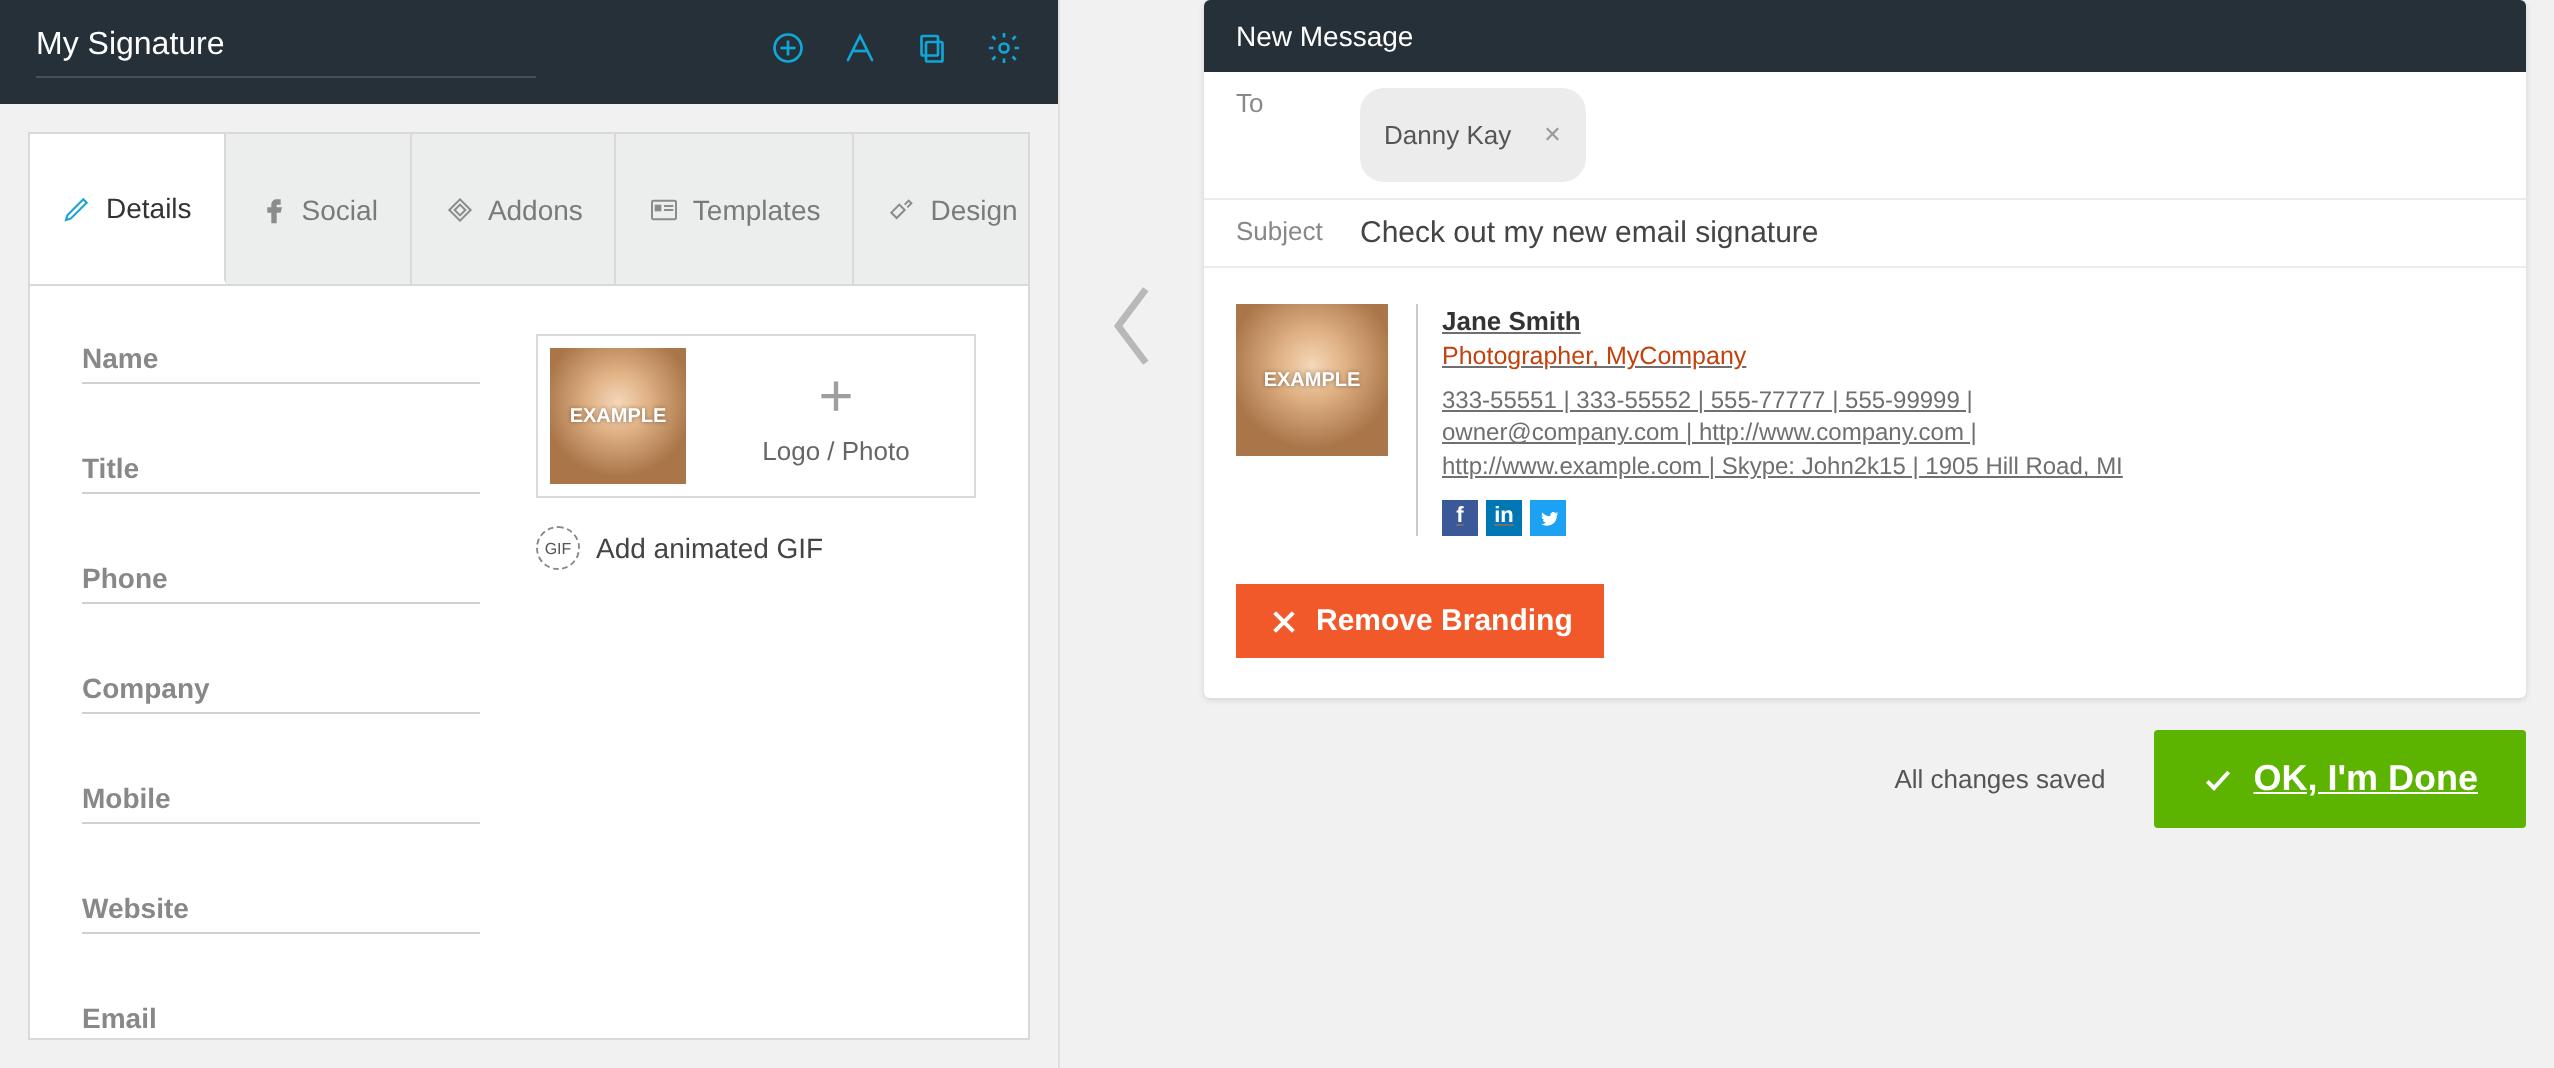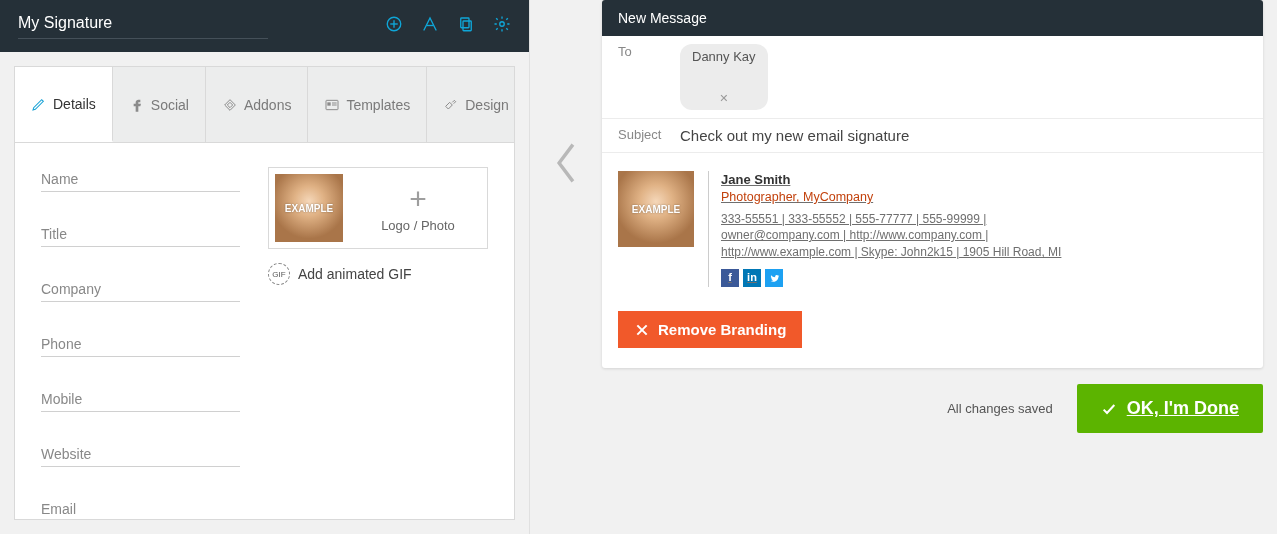--- a/index.html
+++ b/index.html
@@ -90,20 +90,21 @@
   }
   .field {
     border: none;
     border-bottom: 1px solid #d0d0d0;
     font-size: 14px;
     padding: 4px 0;
     color: #701a75;
     outline: none;
     width: 100%;
     background: transparent;
+    font-weight: bold;
   }
   .field::placeholder { color: #888; }
   .photo-col { width: 220px; }
   .photo-box {
     border: 1px solid #d9d9d9;
     height: 82px;
     display: flex;
   }
   .photo-thumb {
     width: 68px; height: 68px; margin: 6px;
@@ -179,27 +180,26 @@
     align-items: flex-start;
     gap: 14px;
     padding: 8px 16px;
     border-bottom: 1px solid #ececec;
     font-size: 13px;
     color: #888;
   }
   .msg-row .lbl { width: 48px; }
   .chip {
     background: #ececec;
-    padding: 5px 12px;
+    padding: 16px 12px;
     border-radius: 12px;
     color: #555;
     display: inline-flex;
     align-items: center;
-    gap: 28px;
-    flex-direction: column;
+    gap: 16px;
   }
   .chip .x { color: #999; cursor: pointer; font-size: 11px; }
   .subject-text { color: #444; font-size: 15px; }
   .sig-body {
     padding: 18px 16px 24px 16px;
     display: flex;
     gap: 14px;
   }
   .sig-photo {
     width: 76px; height: 76px;
@@ -344,22 +344,22 @@
           <path d="M4 14l6-6 4 4-6 6-4-4zM14 8l3-3 2 2-3 3" fill="none" stroke="#8b8b8b" stroke-width="1.5"></path>
         </svg>
       <span>Design</span>
     </div>
   </div>
 
   <div class="form-area">
     <div class="fields">
       <input class="field" placeholder="Name" style="">
       <input class="field" placeholder="Title" style="">
+      <input class="field" placeholder="Phone" style="">
       <input class="field" placeholder="Company" style="">
-      <input class="field" placeholder="Phone" style="">
       <input class="field" placeholder="Mobile" style="">
       <input class="field" placeholder="Website" style="">
       <input class="field" placeholder="Email" style="">
 
     </div>
     <div class="photo-col">
       <div class="photo-box">
         <div class="photo-thumb">
           <span>EXAMPLE</span>
         </div>

